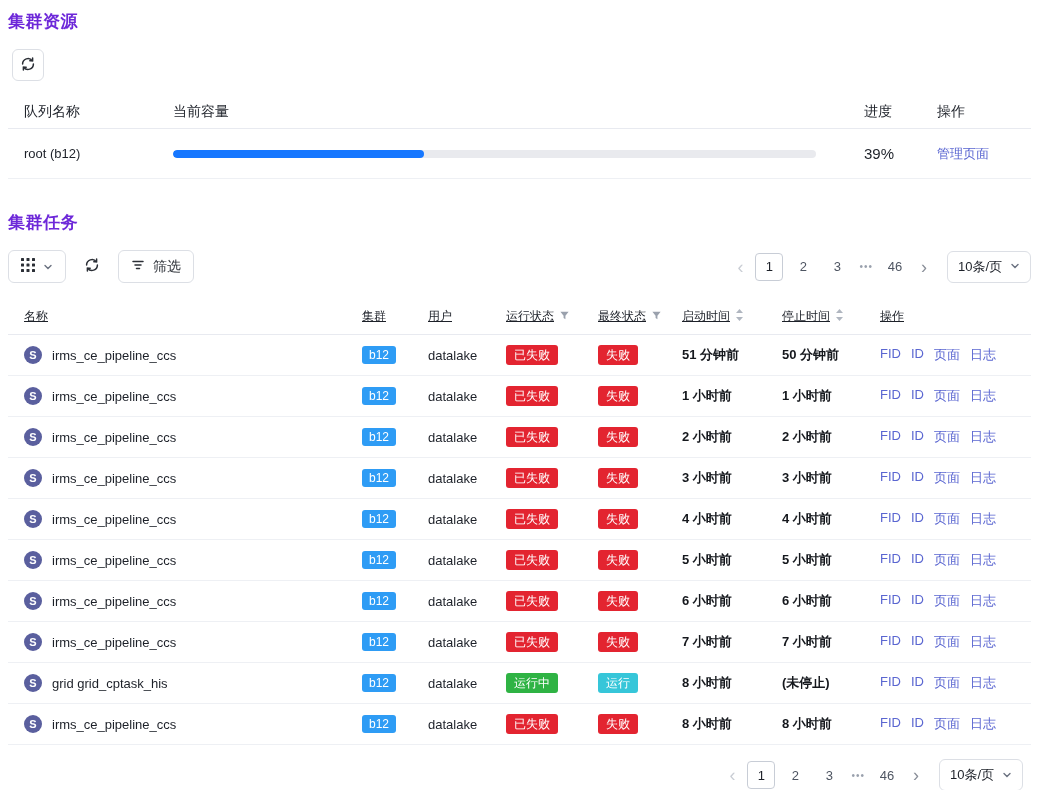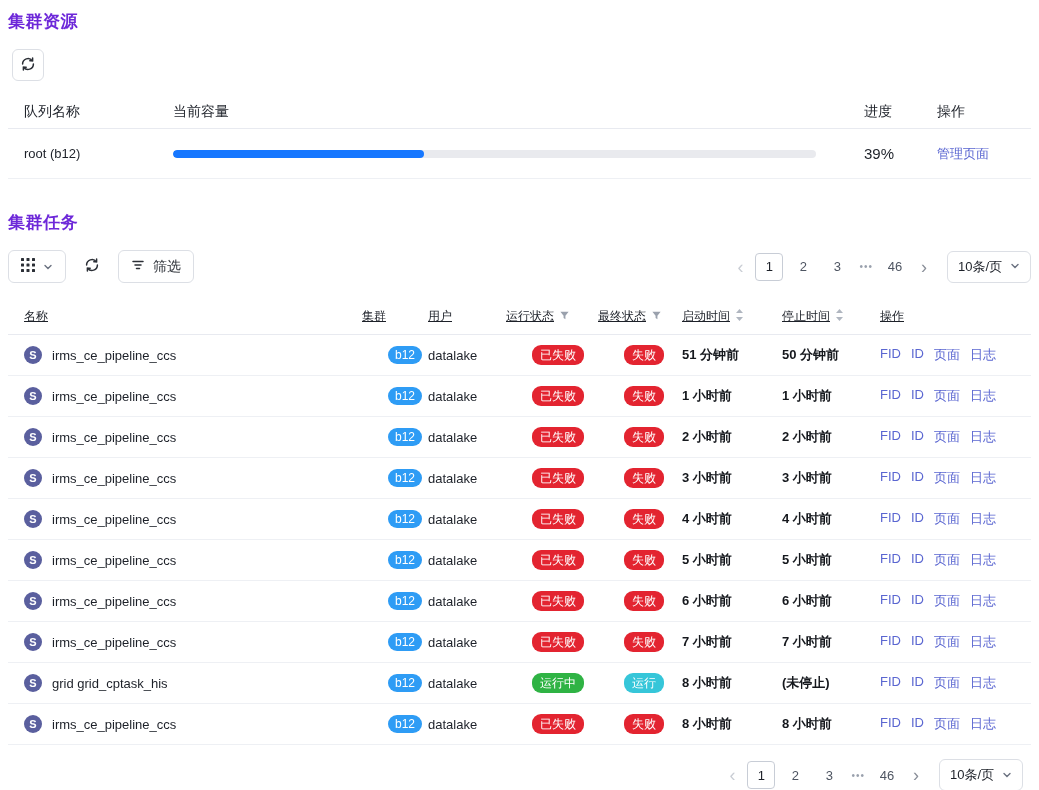--- a/index.html
+++ b/index.html
@@ -72,21 +72,21 @@
   .thead { height:36px; border-bottom:1px solid #e8eaf0; font-weight:500; font-size:12px;text-decoration:underline; }
   .hcell { display:flex; align-items:center; gap:5px; }
   .trow { height:41px; border-bottom:1px solid #eef0f4; font-size:13px; }
   .name-cell { display:flex; align-items:center; gap:10px; }
   .avatar {
     width:18px; height:18px; border-radius:50%; background:#5a5f9e; color:#fff;
     font-size:11px; font-weight:700; display:inline-flex; align-items:center; justify-content:center; flex:0 0 auto;
   }
   .badge {
     display:inline-block; color:#fff; font-size:12px; line-height:1;
-    padding:4px 8px; border-radius:9px;margin-left:26px;
+    padding:4px 8px; border-radius:3px;
   }
   .badge.cluster { background:#2e9cf5; padding:3px 7px; }
   .badge.status[data-type="failed"]  { background:#e32430; }
   .badge.status[data-type="running"] { background:#2fb344; }
   .badge.status[data-type="running-final"] { background:#36c6d9; }
   .time { font-weight:700; color:#15181d; }
   .actions { display:flex; gap:10px; }
 
   .bottom-bar { display:flex; justify-content:flex-end; align-items:center; gap:14px; padding:14px 8px 0 0; }
 </style>

